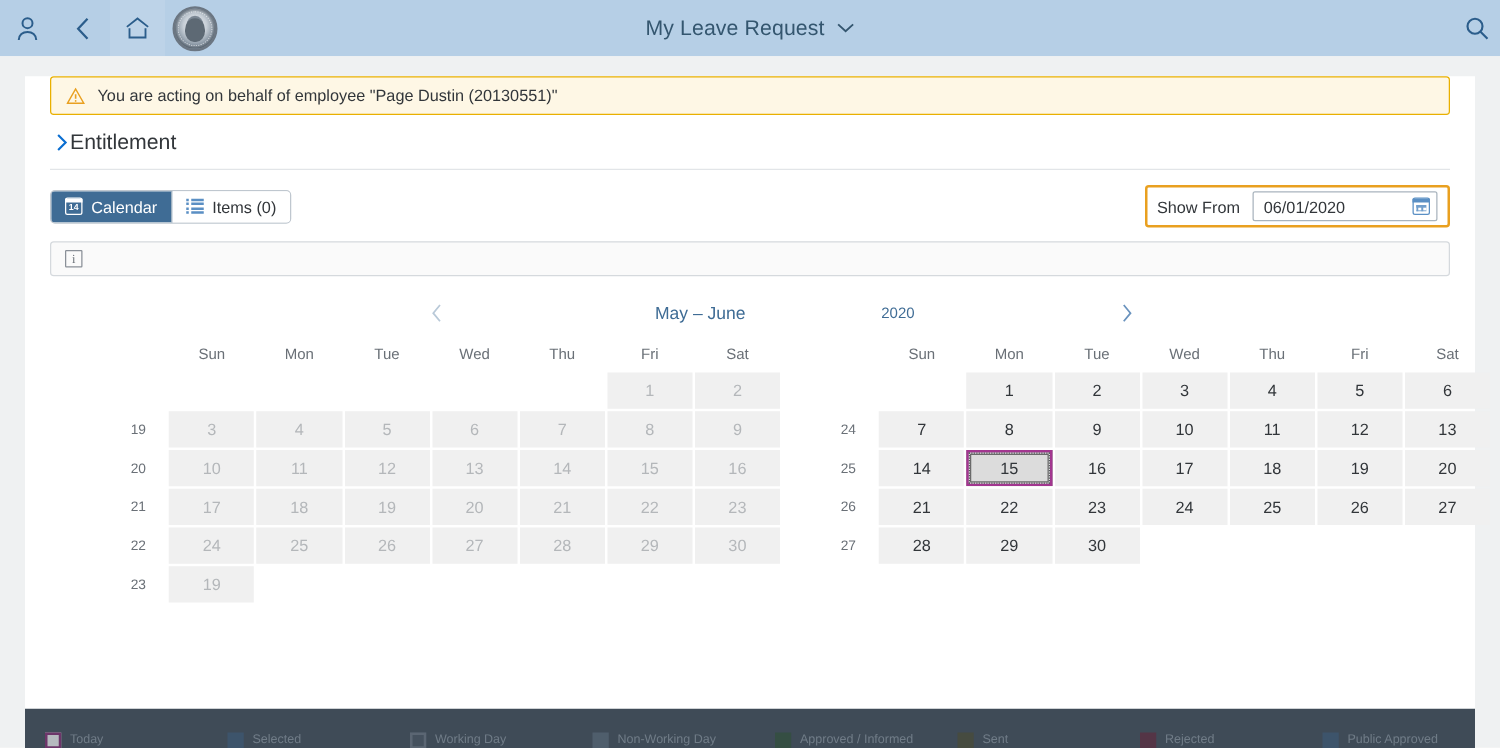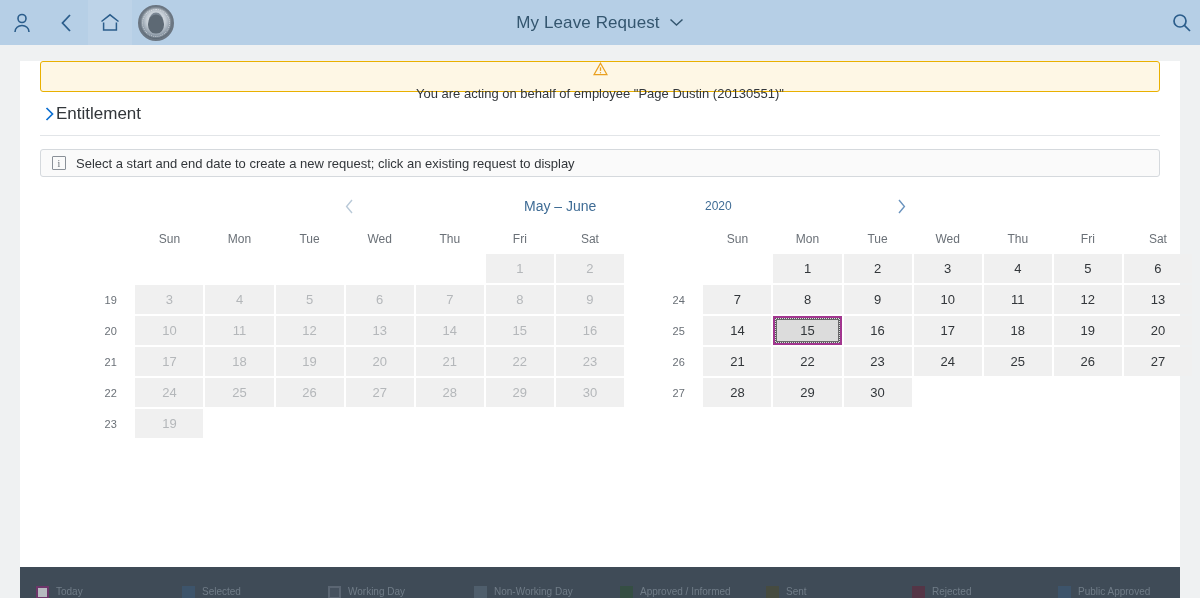--- a/index.html
+++ b/index.html
@@ -71,21 +71,21 @@
 
   
   .msg-strip {
     margin: 16px 20px 0 20px;
     height: 31px;
     background: #fef7e5;
     border: 1px solid #e9b000;
     border-radius: 3px;
     display: flex; align-items: center; gap: 10px;
     padding: 0 12px;
-    font-size: 13px; color: #32363a; flex-direction: column;
+    font-size: 13px; color: #32363a;
   }
   .warn-tri {
     width: 15px; height: 14px; position: relative; flex: 0 0 auto;
   }
   .warn-tri svg { display: block; }
 
   
   .section-head {
     margin: 0 20px; height: 44px;
     display: flex; align-items: center; 
@@ -302,24 +302,48 @@
   <div class="section-head">
     <span class="chev">
       <svg width="9" height="14" viewBox="0 0 9 14" fill="none" stroke="currentColor" stroke-width="1.7">
         <path d="M1.5 1 L7.5 7 L1.5 13"></path>
       </svg>
     </span>
     <span class="section-title">Entitlement</span>
   </div>
 
 
+  <div class="toolbar">
+    <div class="segmented">
+      <div class="seg-btn active">
+        <span class="ico-cal">14</span>
+        <span>Calendar</span>
+      </div>
+      <div class="seg-btn">
+        <span class="ico-list">
+              <i></i>
+              <i></i>
+              <i></i>
+              <i></i>
+            </span>
+        <span>Items (0)</span>
+      </div>
+    </div>
+
+    <div class="showfrom-wrap">
+      <span class="showfrom-label">Show From</span>
+      <div class="date-input">
+        <span>06/01/2020</span>
+        <span class="ico-cal2"></span>
+      </div>
+    </div>
+  </div>
 
   <div class="info-bar">
     <span class="ico-info">i</span>
-    <span>Select a start and end date to create a new request; click an existing request to display</span>
   </div>
 
   <div class="cal-area">
     <div class="cal-nav">
       <span class="nav-prev">
         <svg width="9" height="15" viewBox="0 0 9 15" fill="none" stroke="currentColor" stroke-width="1.4">
           <path d="M7 1 L1.6 7.5 L7 14"></path>
         </svg>
       </span>
       <span class="cal-month">May – June</span>

